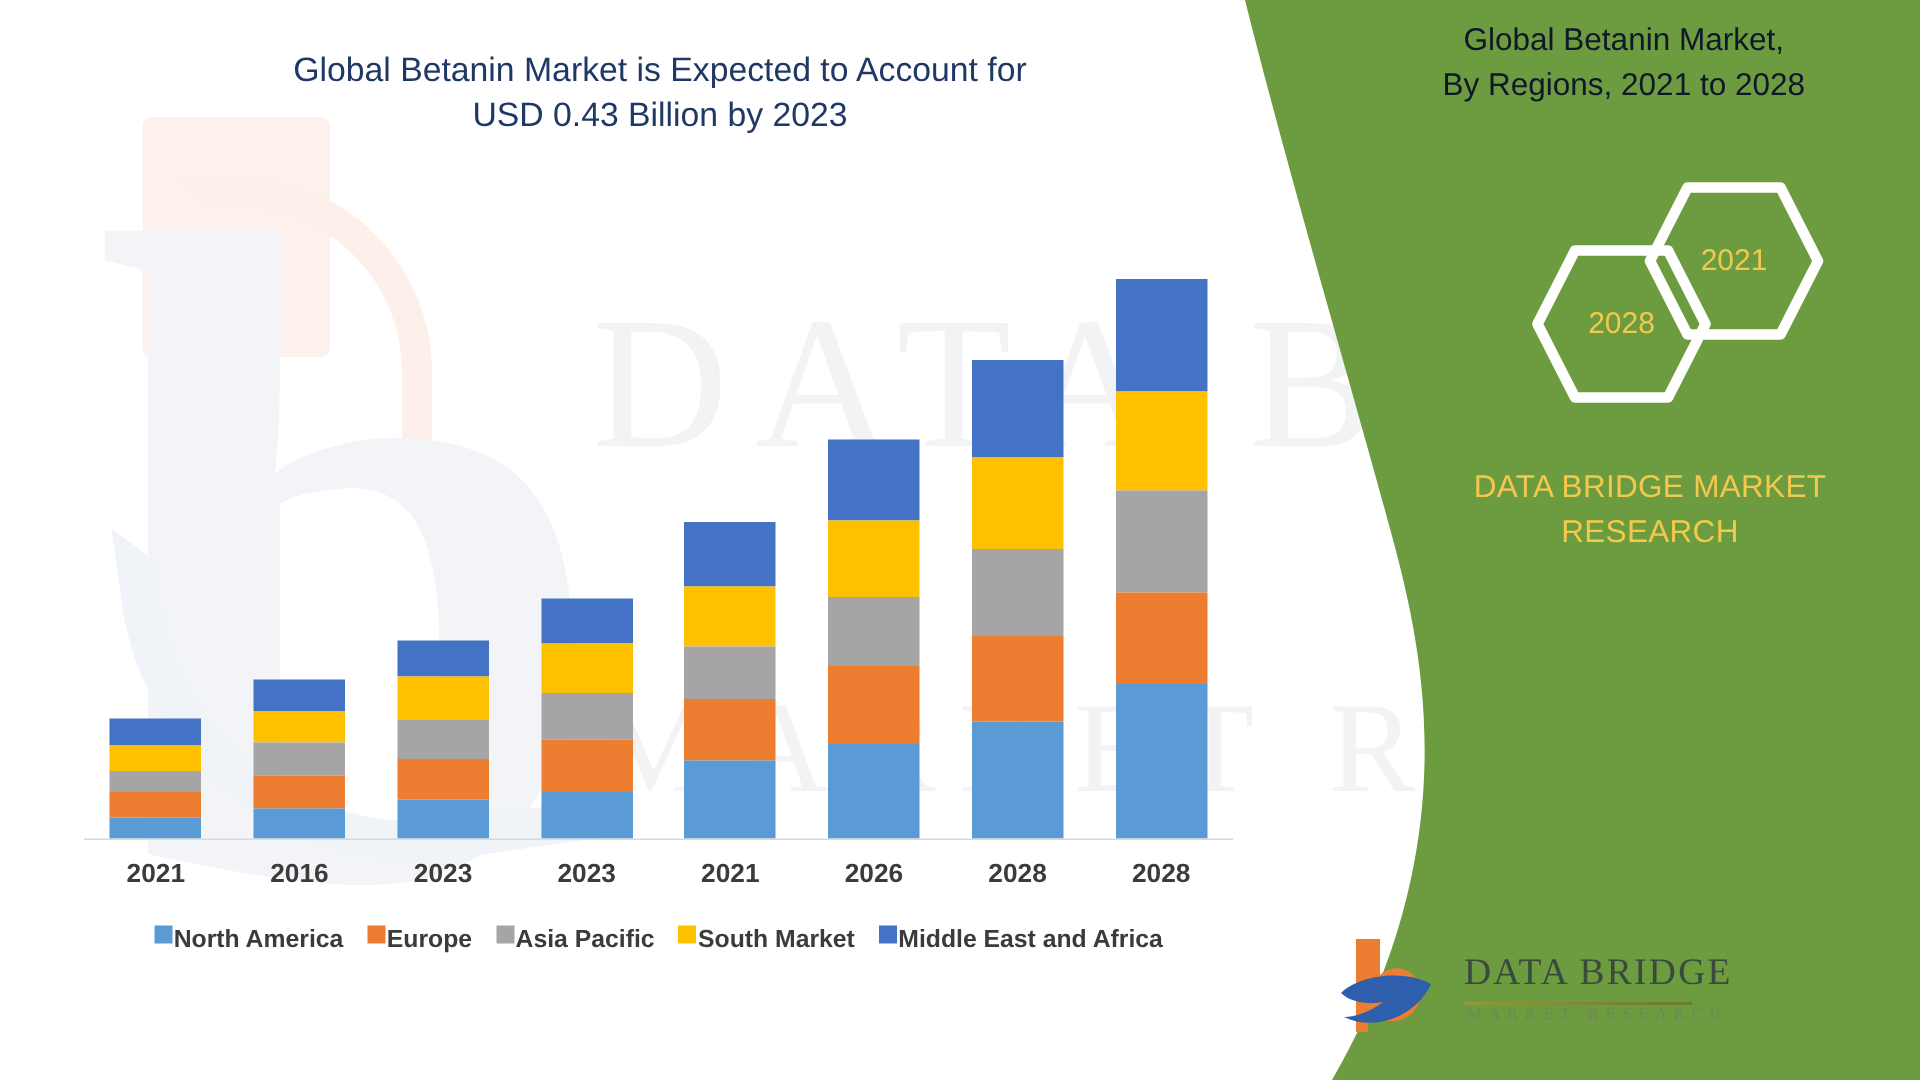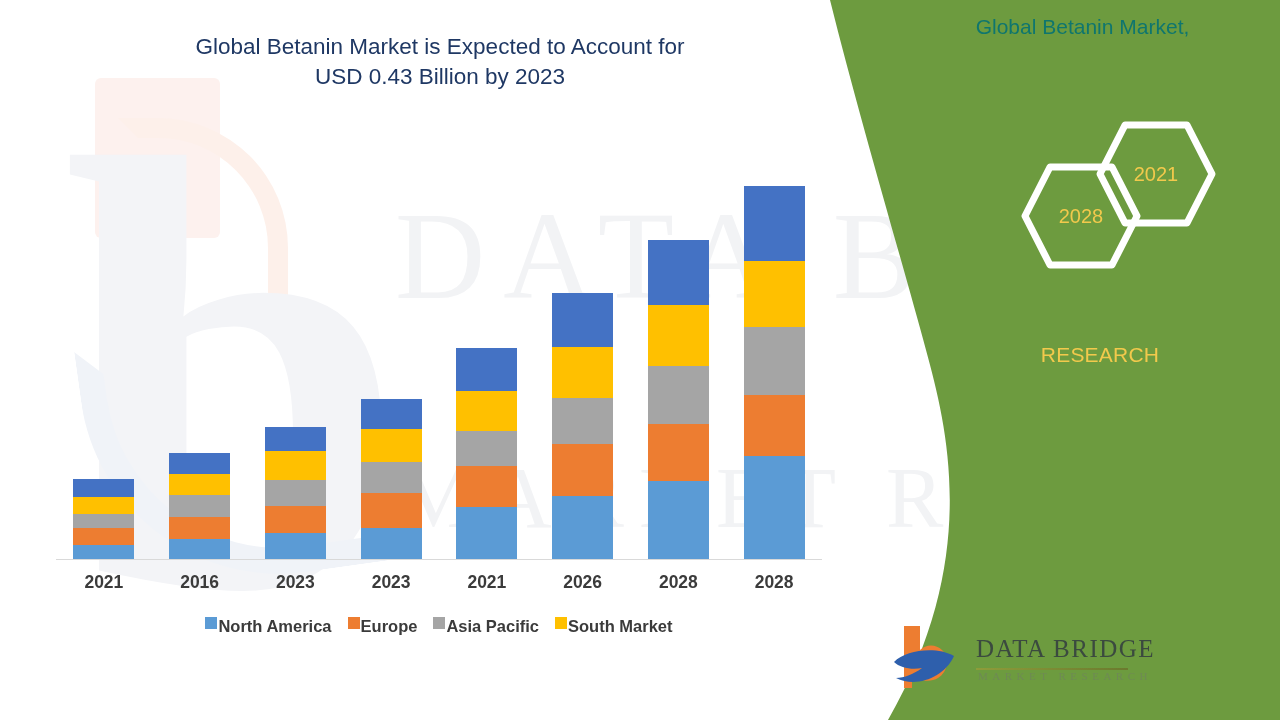--- a/index.html
+++ b/index.html
@@ -170,21 +170,21 @@
     width: 450px; height: 720px;
     pointer-events: none;
   }
   .green-panel svg { display: block; width: 450px; height: 720px; }
 
   .gp-title {
     position: absolute;
     right: 0; top: 12px;
     width: 395px;
     text-align: center;
-    color: #0f766e;
+    color: #0f172a;
     font-size: 21px;
     line-height: 1.42;
     font-weight: 400;
   }
   .hexes {
     position: absolute;
     right: 40px; top: 140px;
     width: 250px; height: 130px;
   }
   .hex {
@@ -366,49 +366,54 @@
         <span class="legend-label">Europe</span>
       </div>
       <div class="legend-item">
         <span class="legend-swatch" style="background: rgb(165, 165, 165);"></span>
         <span class="legend-label">Asia Pacific</span>
       </div>
       <div class="legend-item">
         <span class="legend-swatch" style="background: rgb(255, 192, 0);"></span>
         <span class="legend-label">South Market</span>
       </div>
+      <div class="legend-item">
+        <span class="legend-swatch" style="background: rgb(68, 114, 196);"></span>
+        <span class="legend-label">Middle East and Africa</span>
+      </div>
     </div>
 
   <div class="green-panel">
     <svg viewBox="0 0 450 720" preserveAspectRatio="none" aria-hidden="true">
       <path id="green-shape" d="M0,0 L450,0 L450,720 L58,720 C150,560 118,430 96,350 C74,268 30,120 0,0 Z" fill="#6D9B3F"></path>
     </svg>
   </div>
 
   <div class="gp-title">
     <span>Global Betanin Market,</span><br>
+    <span>By Regions, 2021 to 2028</span>
   </div>
 
   <div class="hexes">
     <div class="hex hex-2028">
       <svg viewBox="0 0 122 108" aria-hidden="true">
         <polygon points="30,5 92,5 117,54 92,103 30,103 5,54" fill="none" stroke="#ffffff" stroke-width="7" stroke-linejoin="round"></polygon>
       </svg>
       <div class="hex-text">2028</div>
     </div>
     <div class="hex hex-2021">
       <svg viewBox="0 0 122 108" aria-hidden="true">
         <polygon points="30,5 92,5 117,54 92,103 30,103 5,54" fill="none" stroke="#ffffff" stroke-width="7" stroke-linejoin="round"></polygon>
       </svg>
       <div class="hex-text">2021</div>
     </div>
   </div>
 
   <div class="gp-brand">
-    <br>
+    <span>DATA BRIDGE MARKET</span><br>
     <span>RESEARCH</span>
   </div>
 
   <div class="logo">
     <svg width="80" height="74" viewBox="0 0 80 74" aria-hidden="true">
       <path d="M14,4 L30,4 L30,28 C36,22 46,22 52,28 C60,36 58,50 48,56 C40,61 28,59 22,52 L22,66 L14,66 Z" fill="#ED7D31"></path>
       <path d="M4,40 C16,28 46,24 64,34 C54,56 26,66 6,56 C14,56 24,52 32,46 C22,48 10,46 4,40 Z" fill="#2E5FAC"></path>
     </svg>
     <div class="logo-text">DATA BRIDGE</div>
     <div class="logo-rule"></div>

